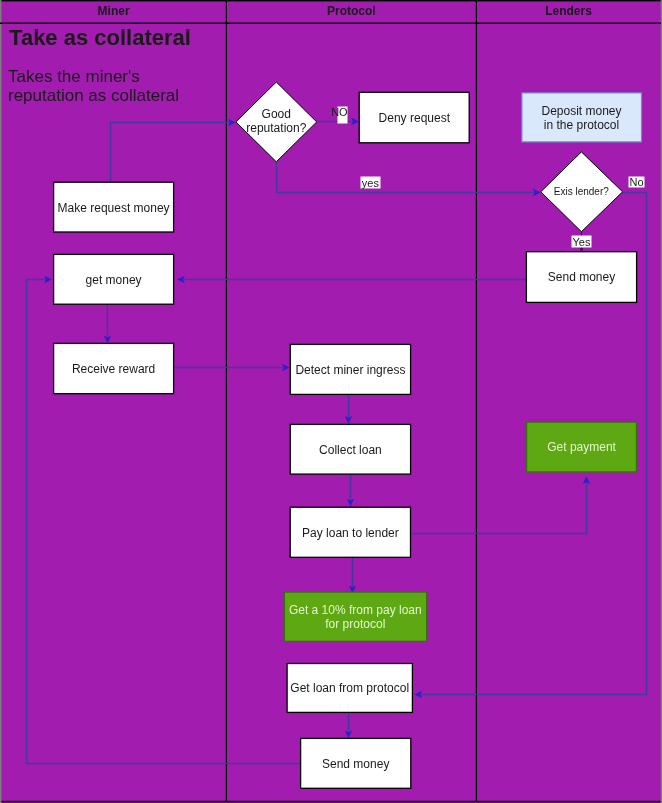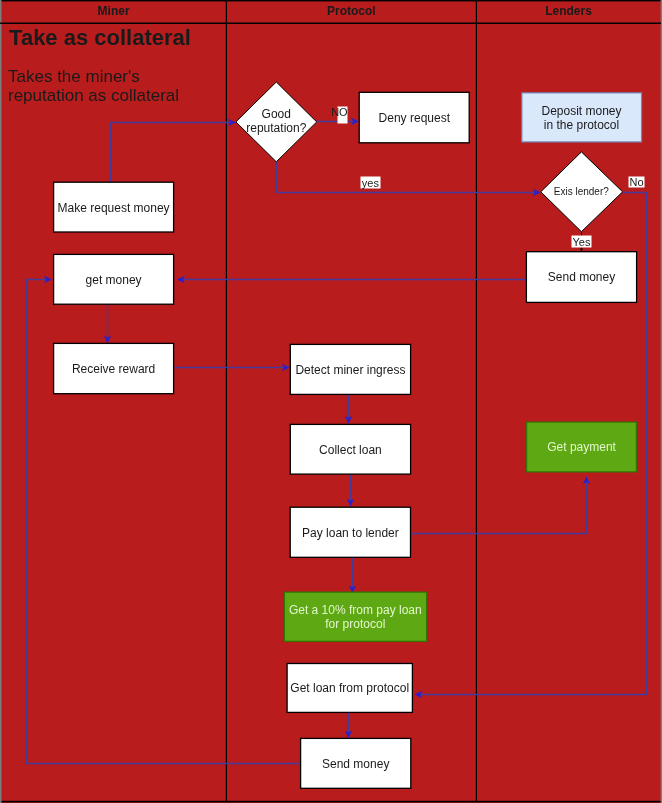--- a/index.html
+++ b/index.html
@@ -1,18 +1,18 @@
 <!DOCTYPE html>
 <html><head>
 <meta charset="utf-8">
 <title>Take as collateral</title>
 <style>
   html,body{margin:0;padding:0;background:#ffffff;}
   body{width:662px;height:803px;font-family:"Liberation Sans",sans-serif;}
-  #stage{position:relative;width:662px;height:803px;overflow:hidden;background:#b91c1c;}
+  #stage{position:relative;width:662px;height:803px;overflow:hidden;background:#a21caf;}
   #stage svg{position:absolute;left:0;top:0;display:block;}
   text{font-family:"Liberation Sans",sans-serif;fill:#1a1a1a;}
   .lane-title{font-size:12px;font-weight:bold;text-anchor:middle;}
   .node-label{font-size:12px;text-anchor:middle;}
   .edge-label{font-size:11px;text-anchor:middle;}
   .green-label{font-size:12px;text-anchor:middle;fill:#e2f7cb;}
   .title-big{font-size:22px;font-weight:bold;}
   .title-sub{font-size:17px;}
   .lane-div{stroke:#000;stroke-width:1.2;}
   .box{fill:#ffffff;stroke:#000000;stroke-width:1.3;}

